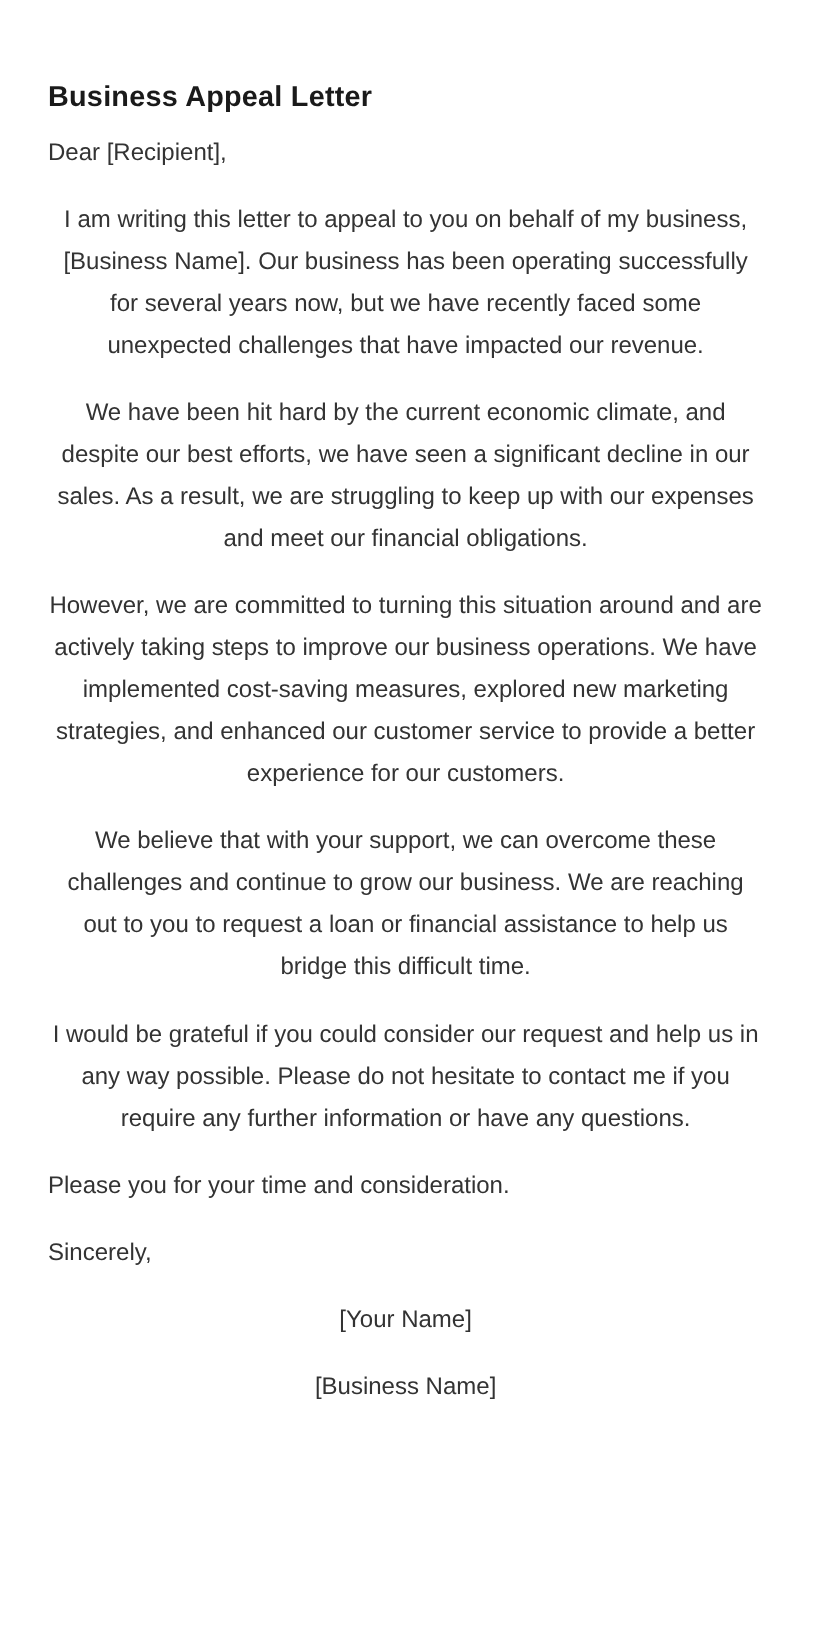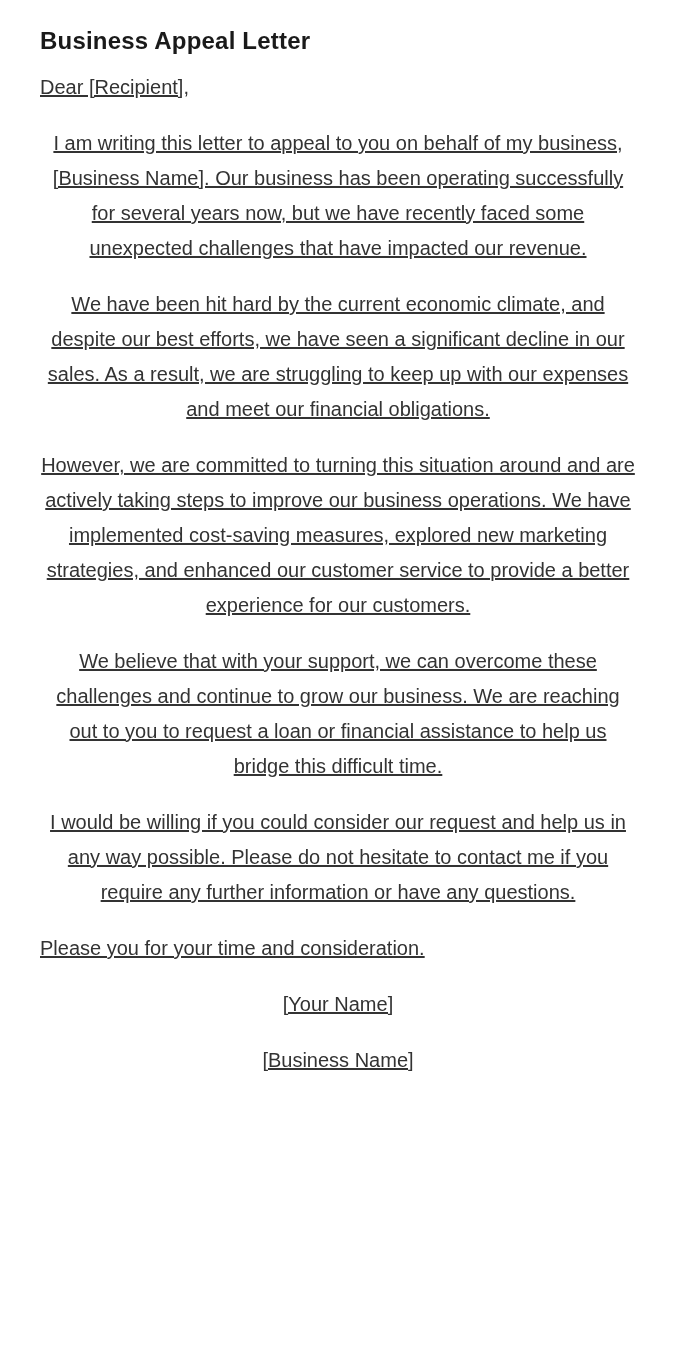--- a/index.html
+++ b/index.html
@@ -11,55 +11,56 @@
   html, body { margin: 0; padding: 0; }
   body {
     width: 700px;
     min-height: 1370px;
     background: var(--bg);
     font-family: "Liberation Sans", "DejaVu Sans", sans-serif;
     color: var(--text-color);
   }
   .page {
     padding: 28px 64px 40px 40px;
+    margin-top: 40px;
   }
   .title {
     margin: 0 0 16px 0;
     font-size: 24px;
     line-height: 26px;
     font-weight: 700;
     color: var(--title-color);
     letter-spacing: 0.2px;
   }
   .para {
     margin: 0 0 21px 0;
     font-size: 20px;
     line-height: 35px;
     font-weight: 400;
     color: var(--text-color);
-    text-decoration: underline;
   }
   section { margin: 0; padding: 0; text-align: center; }
 </style>
 </head>
 <body>
 
 <main class="page">
   <h1 class="title">Business Appeal Letter</h1>
 
   <p class="para">Dear [Recipient],</p>
 
   <section>
       <p class="para">I am writing this letter to appeal to you on behalf of my business, [Business Name]. Our business has been operating successfully for several years now, but we have recently faced some unexpected challenges that have impacted our revenue.</p>
       <p class="para">We have been hit hard by the current economic climate, and despite our best efforts, we have seen a significant decline in our sales. As a result, we are struggling to keep up with our expenses and meet our financial obligations.</p>
       <p class="para">However, we are committed to turning this situation around and are actively taking steps to improve our business operations. We have implemented cost-saving measures, explored new marketing strategies, and enhanced our customer service to provide a better experience for our customers.</p>
       <p class="para">We believe that with your support, we can overcome these challenges and continue to grow our business. We are reaching out to you to request a loan or financial assistance to help us bridge this difficult time.</p>
-      <p class="para">I would be willing if you could consider our request and help us in any way possible. Please do not hesitate to contact me if you require any further information or have any questions.</p>
+      <p class="para">I would be grateful if you could consider our request and help us in any way possible. Please do not hesitate to contact me if you require any further information or have any questions.</p>
     </section>
 
   <p class="para">Please you for your time and consideration.</p>
 
+  <p class="para">Sincerely,</p>
 
   <section>
       <p class="para">[Your Name]</p>
       <p class="para">[Business Name]</p>
     </section>
 </main>
 
 </body></html>

